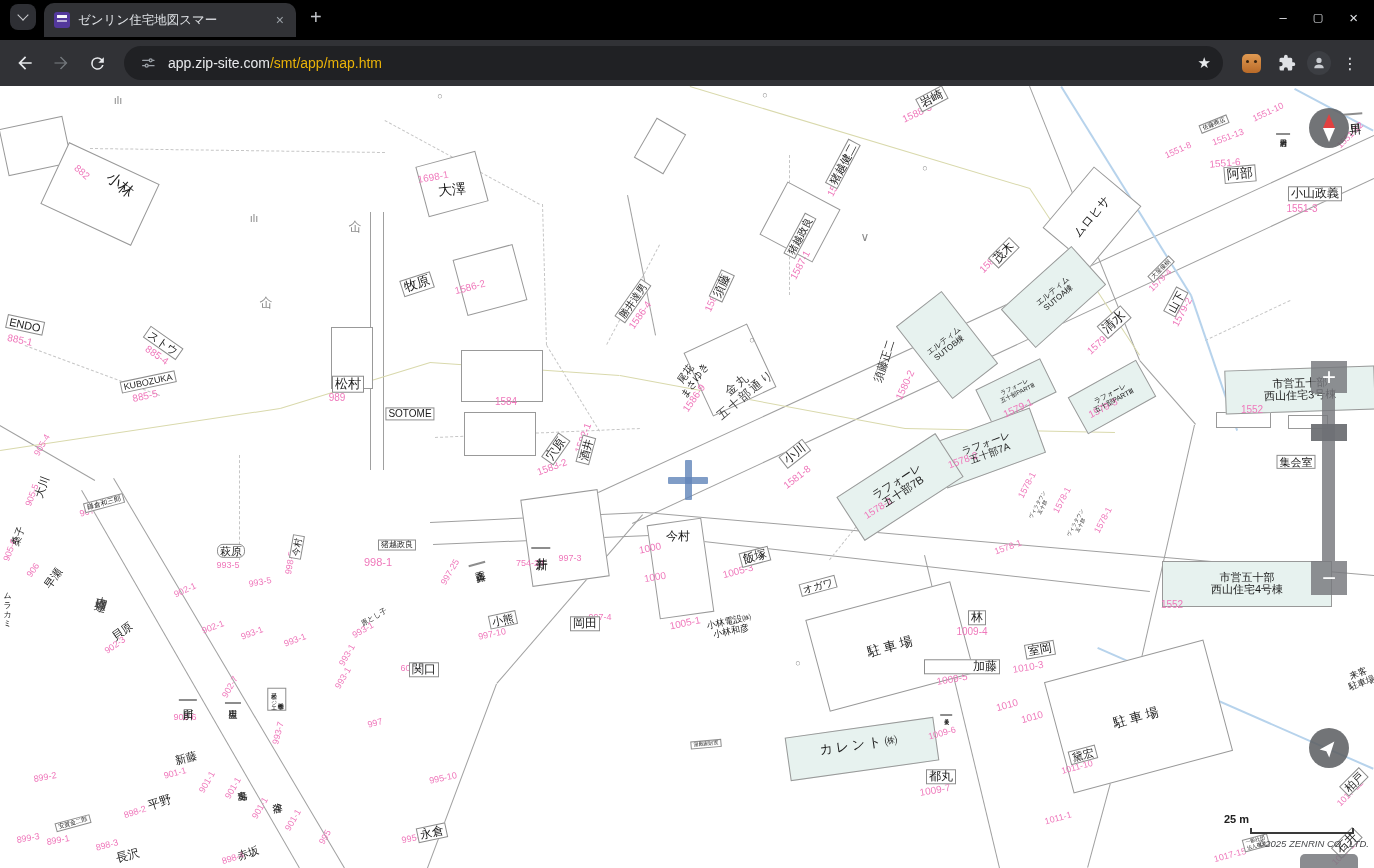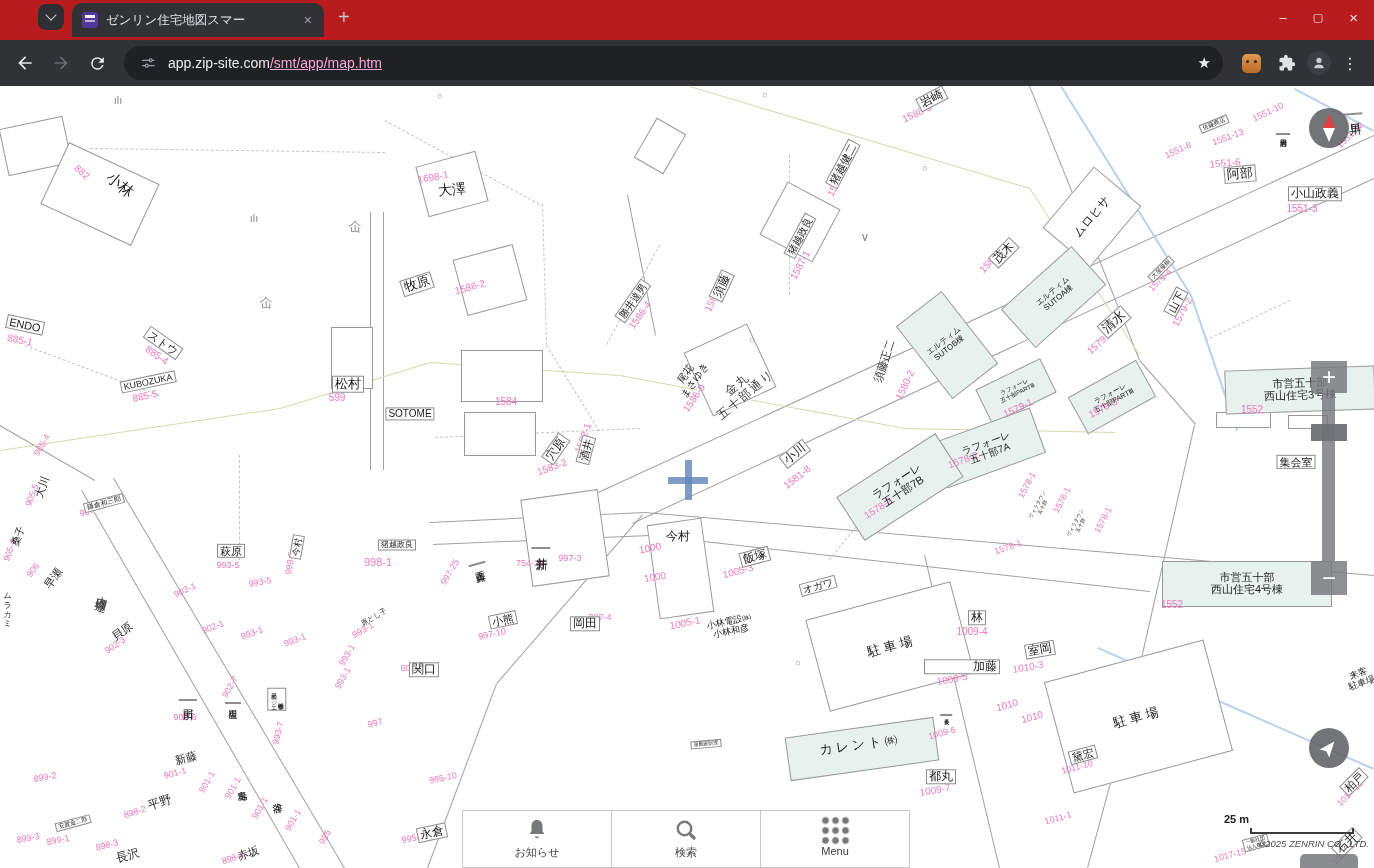--- a/index.html
+++ b/index.html
@@ -1,21 +1,21 @@
 <!DOCTYPE html>
 <html><head>
 <meta charset="utf-8">
 <style>
   * { box-sizing: border-box; margin: 0; padding: 0; }
   html,body { width:1374px; height:868px; overflow:hidden; background:#fff;
     font-family:"Liberation Sans","DejaVu Sans",sans-serif; }
   .window { position:relative; width:1374px; height:868px; overflow:hidden; background:#fff; }
 
   
-  .tabstrip { position:relative; height:40px; background:#b91c1c; display:flex; align-items:center; z-index:30;padding-left:28px; }
+  .tabstrip { position:relative; height:40px; background:#000000; display:flex; align-items:center; z-index:30; }
   .ts-inner { display:flex; align-items:center; width:100%; height:40px; }
   .win-chevron { width:26px; height:26px; margin:0 0 7px 10px; border-radius:8px; background:#2e2f34;
     display:flex; align-items:center; justify-content:center; }
   .chev { width:8px; height:8px; border-right:1.6px solid #c9cbce; border-bottom:1.6px solid #c9cbce;
     transform:rotate(45deg); margin-top:-4px; }
   .tab { position:relative; margin-left:8px; width:252px; height:34px; background:#313236;
     border-radius:10px 10px 0 0; display:flex; align-items:center; padding:0 10px; }
   .favicon { position:relative; width:16px; height:16px; border-radius:3px; background:#53389c; flex:0 0 16px; }
   .favicon i { position:absolute; left:3px; width:10px; background:#fff; display:block; }
   .favicon i.r1 { top:3px; height:3px; opacity:.95; }
@@ -26,21 +26,21 @@
   .win-controls { margin-left:auto; display:flex; align-items:center; gap:26px; padding:0 16px 6px 0; color:#e2e4e8; }
   .win-controls span { font-size:13px; line-height:1; }
 
   .toolbar { height:46px; background:#313236; display:flex; align-items:center; padding:0 8px; gap:2px; z-index:30; position:relative; }
   .nav-btn { width:34px; height:34px; display:flex; align-items:center; justify-content:center; border-radius:50%; }
   .omnibox { flex:1; height:34px; margin:0 8px; background:#202124; border-radius:17px;
     display:flex; align-items:center; padding:0 12px; min-width:0; }
   .badge { width:24px; height:24px; border-radius:50%; display:flex; align-items:center; justify-content:center; }
   .url { margin-left:8px; font-size:14px; white-space:nowrap; overflow:hidden; flex:1; }
   .url .host { color:#e8eaed; }
-  .url .path { color:#f9a8d4;text-decoration:underline; }
+  .url .path { color:#eab308; }
   .omni-star { margin-left:8px; font-size:15px; color:#e8eaed; }
   .ext-orange { width:19px; height:19px; border-radius:5px; background:linear-gradient(#e09a52,#b96a28);
     position:relative; margin:0 9px; }
   .ext-orange i { position:absolute; top:6px; left:4px; width:3px; height:3px; border-radius:50%;
     background:#3a2410; box-shadow:8px 0 0 #3a2410; }
   .icon-btn { width:30px; height:30px; display:flex; align-items:center; justify-content:center; }
   .avatar { width:24px; height:24px; border-radius:50%; background:#3c3e43; display:flex; align-items:center; justify-content:center; }
   .kebab { color:#dfe1e5; font-size:16px; padding:0 8px 0 6px; }
 
   
@@ -326,21 +326,21 @@
       <div class="lb p" style="font-size: 10px; left: 992px; top: 174px; transform: translate(-50%, -50%) rotate(-45deg);">1580-3</div>
       <div class="lb p" style="font-size: 10px; left: 917px; top: 27px; transform: translate(-50%, -50%) rotate(-25deg);">1588-3</div>
       <div class="lb p" style="font-size: 10px; left: 837px; top: 96px; transform: translate(-50%, -50%) rotate(-62deg);">1587-6</div>
       <div class="lb p" style="font-size: 10px; left: 800px; top: 179px; transform: translate(-50%, -50%) rotate(-62deg);">1587-1</div>
       <div class="lb p" style="font-size: 10px; left: 714px; top: 211px; transform: translate(-50%, -50%) rotate(-65deg);">1587-2</div>
       <div class="lb p" style="font-size: 10px; left: 640px; top: 229px; transform: translate(-50%, -50%) rotate(-55deg);">1586-4</div>
       <div class="lb p" style="font-size: 10px; left: 694px; top: 312px; transform: translate(-50%, -50%) rotate(-55deg);">1586-9</div>
       <div class="lb p" style="font-size: 10px; left: 583px; top: 352px; transform: translate(-50%, -50%) rotate(-70deg);">1582-1</div>
       <div class="lb p" style="font-size: 10px; left: 552px; top: 381px; transform: translate(-50%, -50%) rotate(-20deg);">1583-2</div>
       <div class="lb p" style="font-size: 10px; left: 506px; top: 316px; transform: translate(-50%, -50%) rotate(0deg);">1584</div>
-      <div class="lb p" style="font-size: 10px; left: 337px; top: 312px; transform: translate(-50%, -50%) rotate(0deg);">599</div>
+      <div class="lb p" style="font-size: 10px; left: 337px; top: 312px; transform: translate(-50%, -50%) rotate(0deg);">989</div>
       <div class="lb p" style="font-size: 10px; left: 145px; top: 310px; transform: translate(-50%, -50%) rotate(-12deg);">885-5</div>
       <div class="lb p" style="font-size: 10px; left: 157px; top: 269px; transform: translate(-50%, -50%) rotate(35deg);">885-4</div>
       <div class="lb p" style="font-size: 10px; left: 20px; top: 254px; transform: translate(-50%, -50%) rotate(12deg);">885-1</div>
       <div class="lb p" style="font-size: 10px; left: 470px; top: 201px; transform: translate(-50%, -50%) rotate(-15deg);">1586-2</div>
       <div class="lb p" style="font-size: 10px; left: 433px; top: 91px; transform: translate(-50%, -50%) rotate(-10deg);">1698-1</div>
       <div class="lb p" style="font-size: 10px; left: 82px; top: 86px; transform: translate(-50%, -50%) rotate(40deg);">882</div>
       <div class="lb g" style="font-size: 9px; left: 798px; top: 577px; transform: translate(-50%, -50%) rotate(0deg);">○</div>
       <div class="lb g" style="font-size: 9px; left: 752px; top: 254px; transform: translate(-50%, -50%) rotate(0deg);">○</div>
       <div class="lb g" style="font-size: 9px; left: 925px; top: 82px; transform: translate(-50%, -50%) rotate(0deg);">○</div>
       <div class="lb g" style="font-size: 9px; left: 765px; top: 9px; transform: translate(-50%, -50%) rotate(0deg);">○</div>
@@ -370,21 +370,21 @@
       <div class="lb" style="font-size: 12px; left: 160px; top: 717px; transform: translate(-50%, -50%) rotate(-18deg);">平野</div>
       <div class="lb v" style="font-size: 10px; left: 275px; top: 709px; transform: translate(-50%, -50%) rotate(-10deg);">谷津</div>
       <div class="lb v" style="font-size: 10px; left: 240px; top: 697px; transform: translate(-50%, -50%) rotate(-10deg);">毒島</div>
       <div class="lb" style="font-size: 11px; left: 186px; top: 672px; transform: translate(-50%, -50%) rotate(-15deg);">新藤</div>
       <div class="lb box v" style="font-size: 6px; left: 277px; top: 613px; transform: translate(-50%, -50%) rotate(0deg);">稲竹孝幸
 松本フジエ</div>
       <div class="lb box v" style="font-size: 9px; left: 233px; top: 617px; transform: translate(-50%, -50%) rotate(0deg);">豆生田</div>
       <div class="lb box v" style="font-size: 11px; left: 188px; top: 614px; transform: translate(-50%, -50%) rotate(0deg);">田所</div>
       <div class="lb" style="font-size: 7px; left: 374px; top: 531px; transform: translate(-50%, -50%) rotate(-30deg);">原とし子</div>
       <div class="lb box" style="font-size: 9px; left: 297px; top: 461px; transform: translate(-50%, -50%) rotate(-80deg);">今村</div>
-      <div class="lb box" style="font-size: 11px; left: 231px; top: 465px; transform: translate(-50%, -50%) rotate(0deg);">萩原</div>
+      <div class="lb box" style="font-size: 11px; left: 231px; top: 465px; transform: translate(-50%, -50%) rotate(0deg); border-radius: 6px;">萩原</div>
       <div class="lb box" style="font-size: 8px; left: 397px; top: 459px; transform: translate(-50%, -50%) rotate(0deg);">猪越政良</div>
       <div class="lb box" style="font-size: 12px; left: 424px; top: 584px; transform: translate(-50%, -50%) rotate(0deg);">関口</div>
       <div class="lb box" style="font-size: 11px; left: 503px; top: 534px; transform: translate(-50%, -50%) rotate(-12deg);">小熊</div>
       <div class="lb box" style="font-size: 12px; left: 585px; top: 538px; transform: translate(-50%, -50%) rotate(0deg); text-align: right;">岡田</div>
       <div class="lb box v" style="font-size: 10px; left: 477px; top: 478px; transform: translate(-50%, -50%) rotate(-15deg);">斉藤正</div>
       <div class="lb box v" style="font-size: 12px; left: 541px; top: 462px; transform: translate(-50%, -50%) rotate(0deg);">新井</div>
       <div class="lb" style="font-size: 9px; left: 730px; top: 540px; transform: translate(-50%, -50%) rotate(-12deg);">小林電設㈱
 小林和彦</div>
       <div class="lb box" style="font-size: 10px; left: 818px; top: 500px; transform: translate(-50%, -50%) rotate(-15deg);">オガワ</div>
       <div class="lb box" style="font-size: 12px; left: 755px; top: 471px; transform: translate(-50%, -50%) rotate(-15deg);">飯塚</div>
@@ -463,40 +463,14 @@
       <svg width="20" height="20" viewBox="0 0 24 24" style="transform:rotate(40deg)">
           <path fill="#fff" d="M12 2 4.5 20.5 12 17l7.5 3.5Z"></path>
         </svg>
     </div>
     <div class="ovl scale-label">25 m</div>
     <div class="ovl scale-bar"></div>
     <div class="ovl copyright">©2025 ZENRIN CO., LTD.</div>
     <div class="ovl stub"></div>
 
 
-    <div class="ovl bottom-nav">
-      <div class="nav-item">
-        <div class="glyph">
-          <svg width="24" height="24" viewBox="0 0 24 24">
-              <path fill="#76787a" d="M12 2C8.7 2 6.5 4.6 6.5 8v5l-1.8 3h14.6l-1.8-3V8c0-3.4-2.2-6-5.5-6Z"></path>
-              <path fill="#76787a" d="M9.7 18.5a2.4 2.4 0 0 0 4.6 0Z"></path>
-            </svg>
-        </div>
-        <div class="nav-label">お知らせ</div>
-      </div>
-      <div class="nav-item">
-        <div class="glyph">
-          <svg width="24" height="24" viewBox="0 0 24 24" fill="none">
-              <circle cx="10.5" cy="10.5" r="6.7" stroke="#76787a" stroke-width="2.4"></circle>
-              <path d="M16.5 16.5 20 20" stroke="#76787a" stroke-width="3.4" stroke-linecap="round"></path>
-            </svg>
-        </div>
-        <div class="nav-label">検索</div>
-      </div>
-      <div class="nav-item">
-        <div class="glyph">
-            <div class="grid-dots"></div>
-          </div>
-        <div class="nav-label">Menu</div>
-      </div>
-    </div>
   </div>
 </div>
 
 </body></html>

